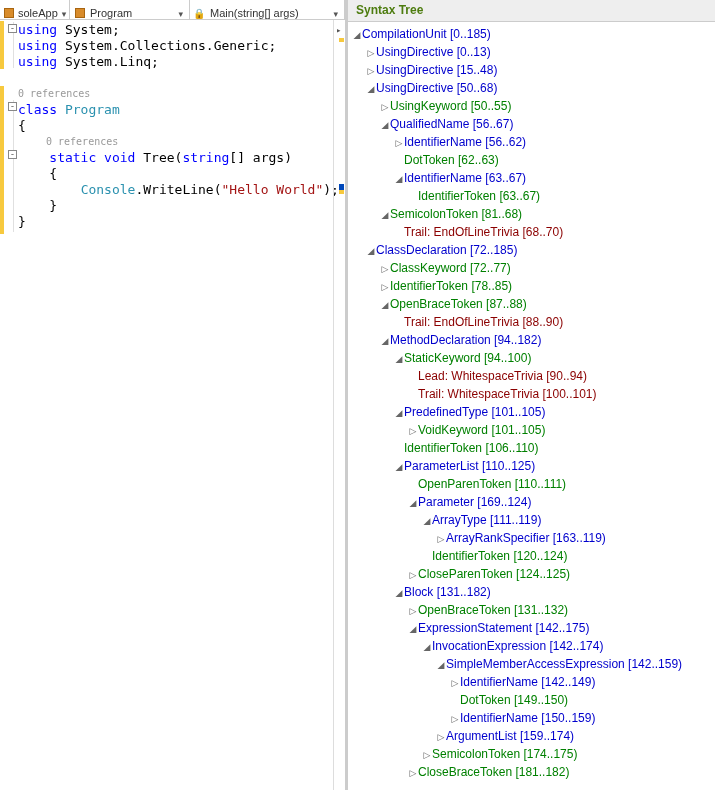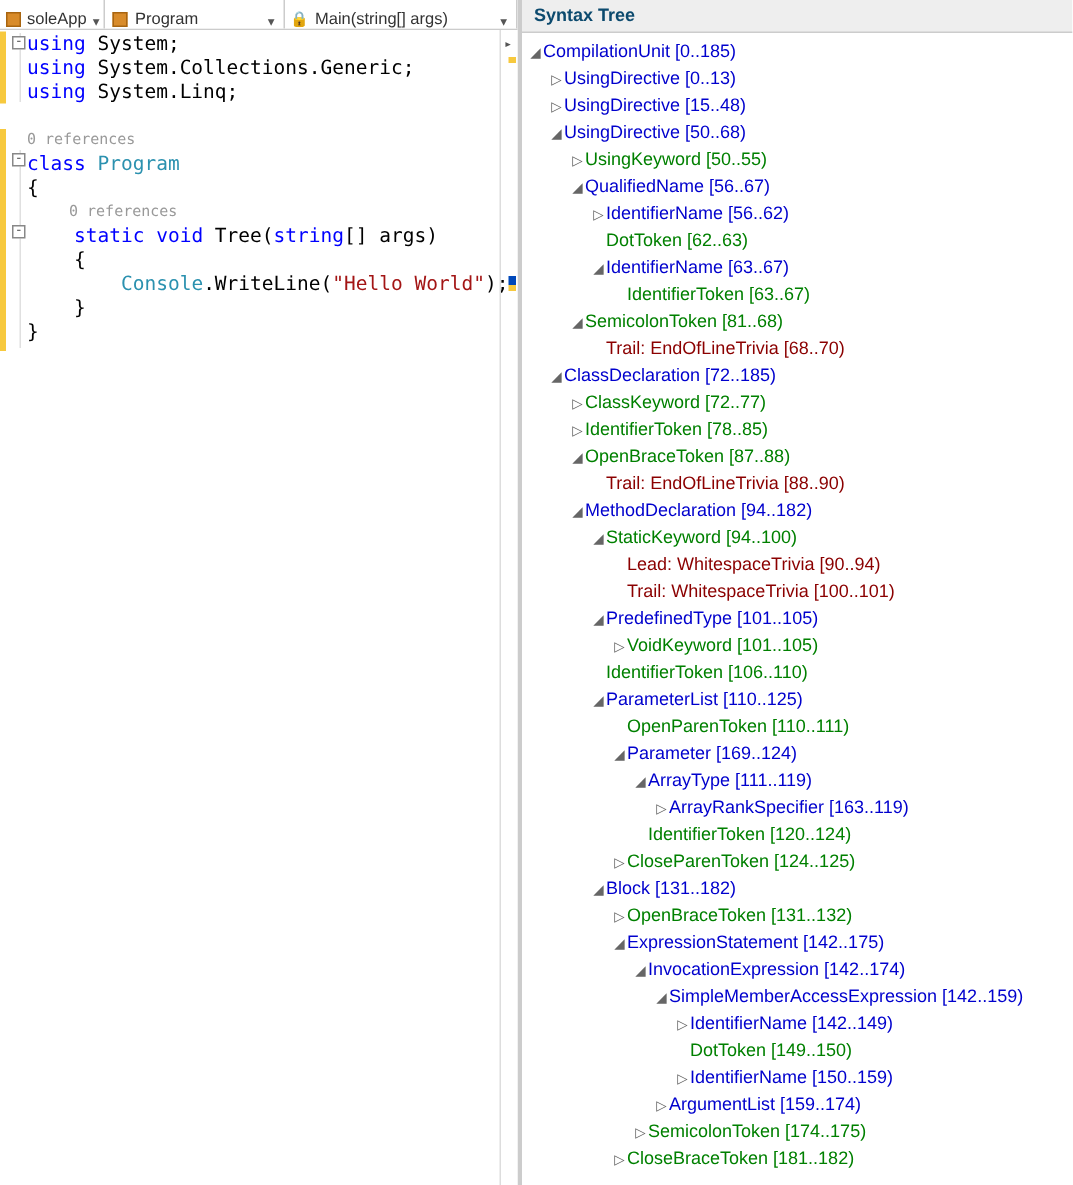--- a/index.html
+++ b/index.html
@@ -99,21 +99,21 @@
     flex-direction: column;
     background: #fff;
   }
   .right-title {
     height: 22px;
     padding: 3px 8px;
     background: #eee;
     border-bottom: 1px solid #ccc;
     font-weight: bold;
     font-size: 12px;
-    color: #0c4a6e;
+    color: #4d7c0f;
   }
   .tree {
     flex: 1;
     overflow: auto;
     padding: 4px 0;
   }
   .tree ul { list-style: none; margin: 0; padding-left: 14px; }
   .tree > ul { padding-left: 4px; }
   .tree li { white-space: nowrap; line-height: 17px; }
   .tgl {

